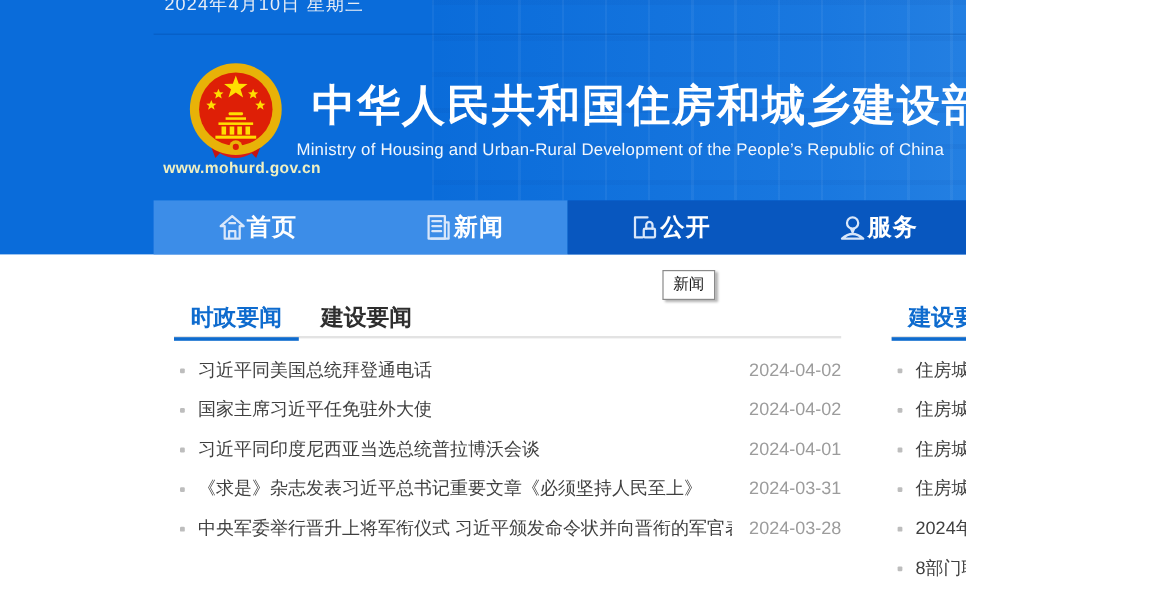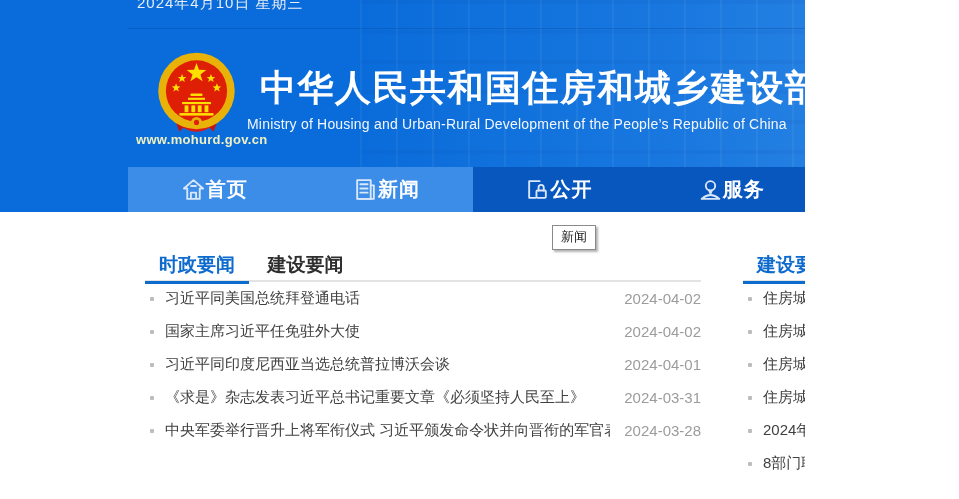--- a/index.html
+++ b/index.html
@@ -48,21 +48,21 @@
   
   .panel { position:absolute; top:243px; }
   .panel-left { left:145px; width:556px; }
   .panel-right { left:743px; width:420px; }
   .tab-bar { height:39px; border-bottom:2px solid #e3e3e3; white-space:nowrap; }
   .tab { display:inline-block; position:relative; padding:9px 14px 0; height:39px;
          font-size:19px; font-weight:bold; color:#2e2e2e; cursor:pointer; }
   .tab.active { color:#0e6bce; }
   .tab.active::after { content:''; position:absolute; left:0; right:0; bottom:-2px; height:3px; background:#0e6bce; }
 
-  .news-list { }
+  .news-list { margin-top:10px; }
   .news-row { height:33px; display:flex; align-items:center; cursor:pointer; }
   .bullet { width:4px; height:4px; background:#bdbdbd; border-radius:1px; margin:0 11px 0 5px; flex:0 0 4px; }
   .news-title { flex:1 1 auto; font-size:15px; color:#404040; white-space:nowrap; overflow:hidden; }
   .panel-right .news-title { overflow:visible; }
   .news-date { flex:0 0 auto; font-size:15px; color:#9c9c9c; margin-left:14px; }
 </style>
 </head>
 <body>
 
 <div id="screen">

